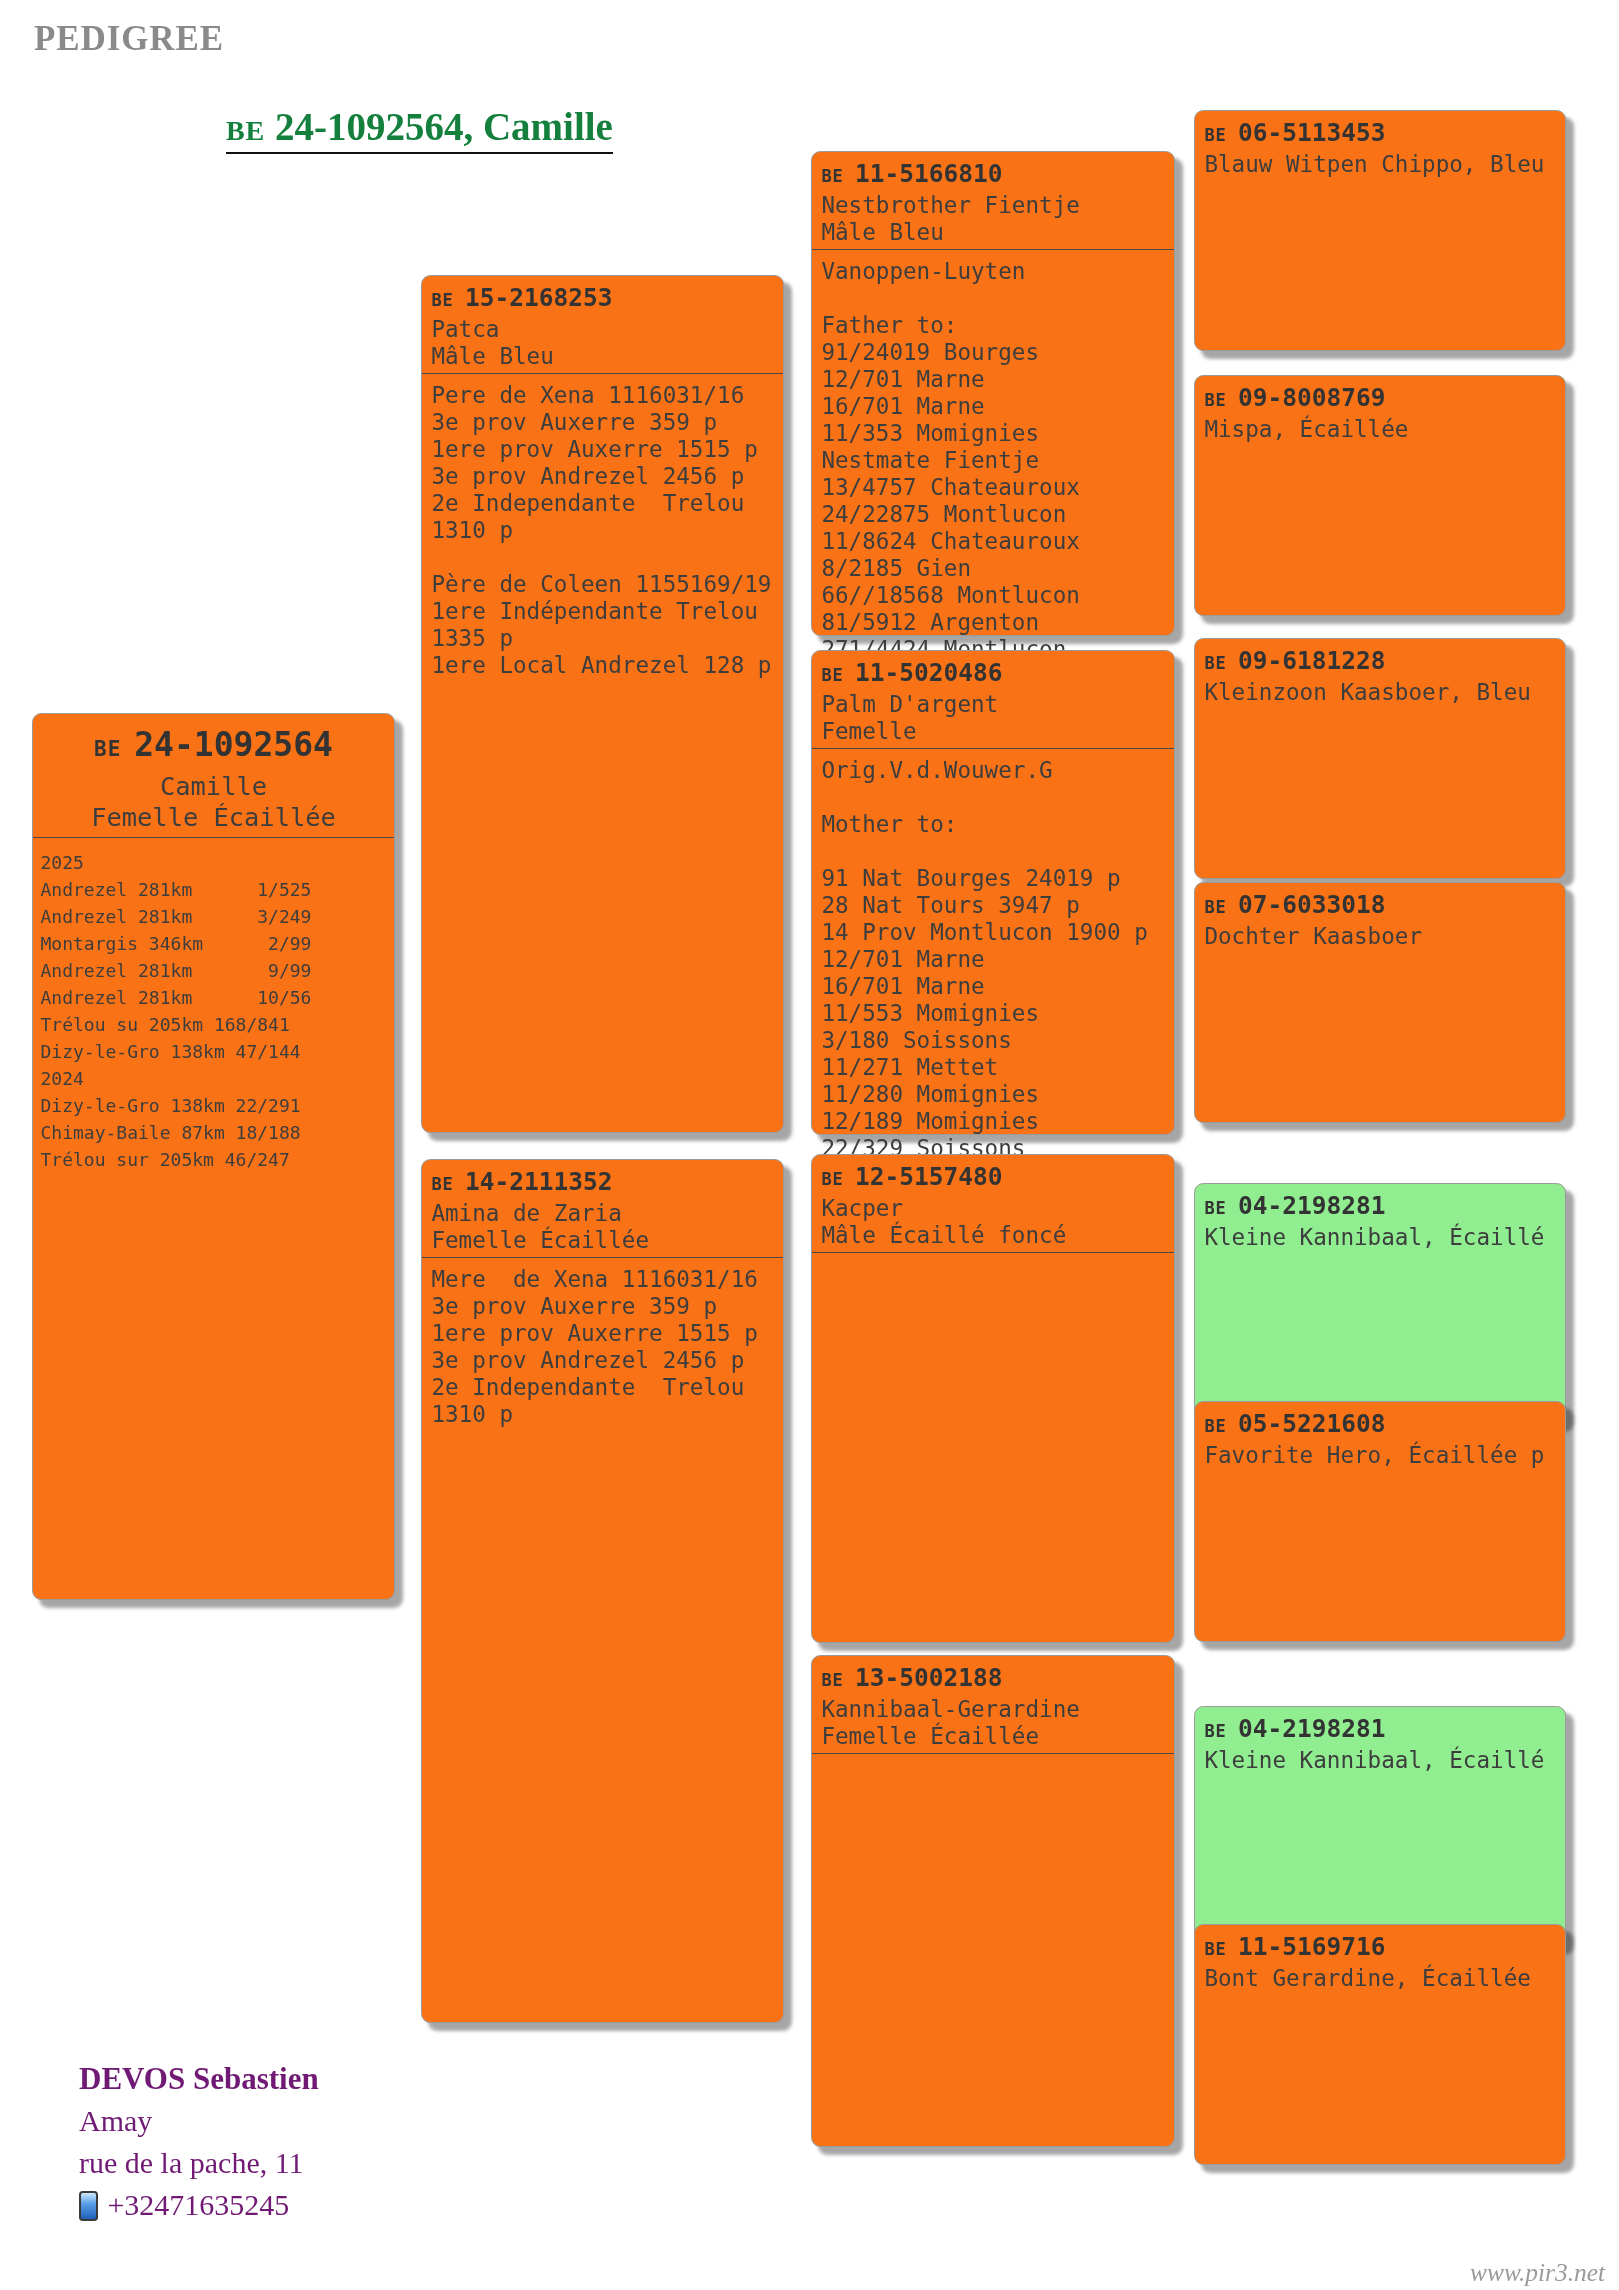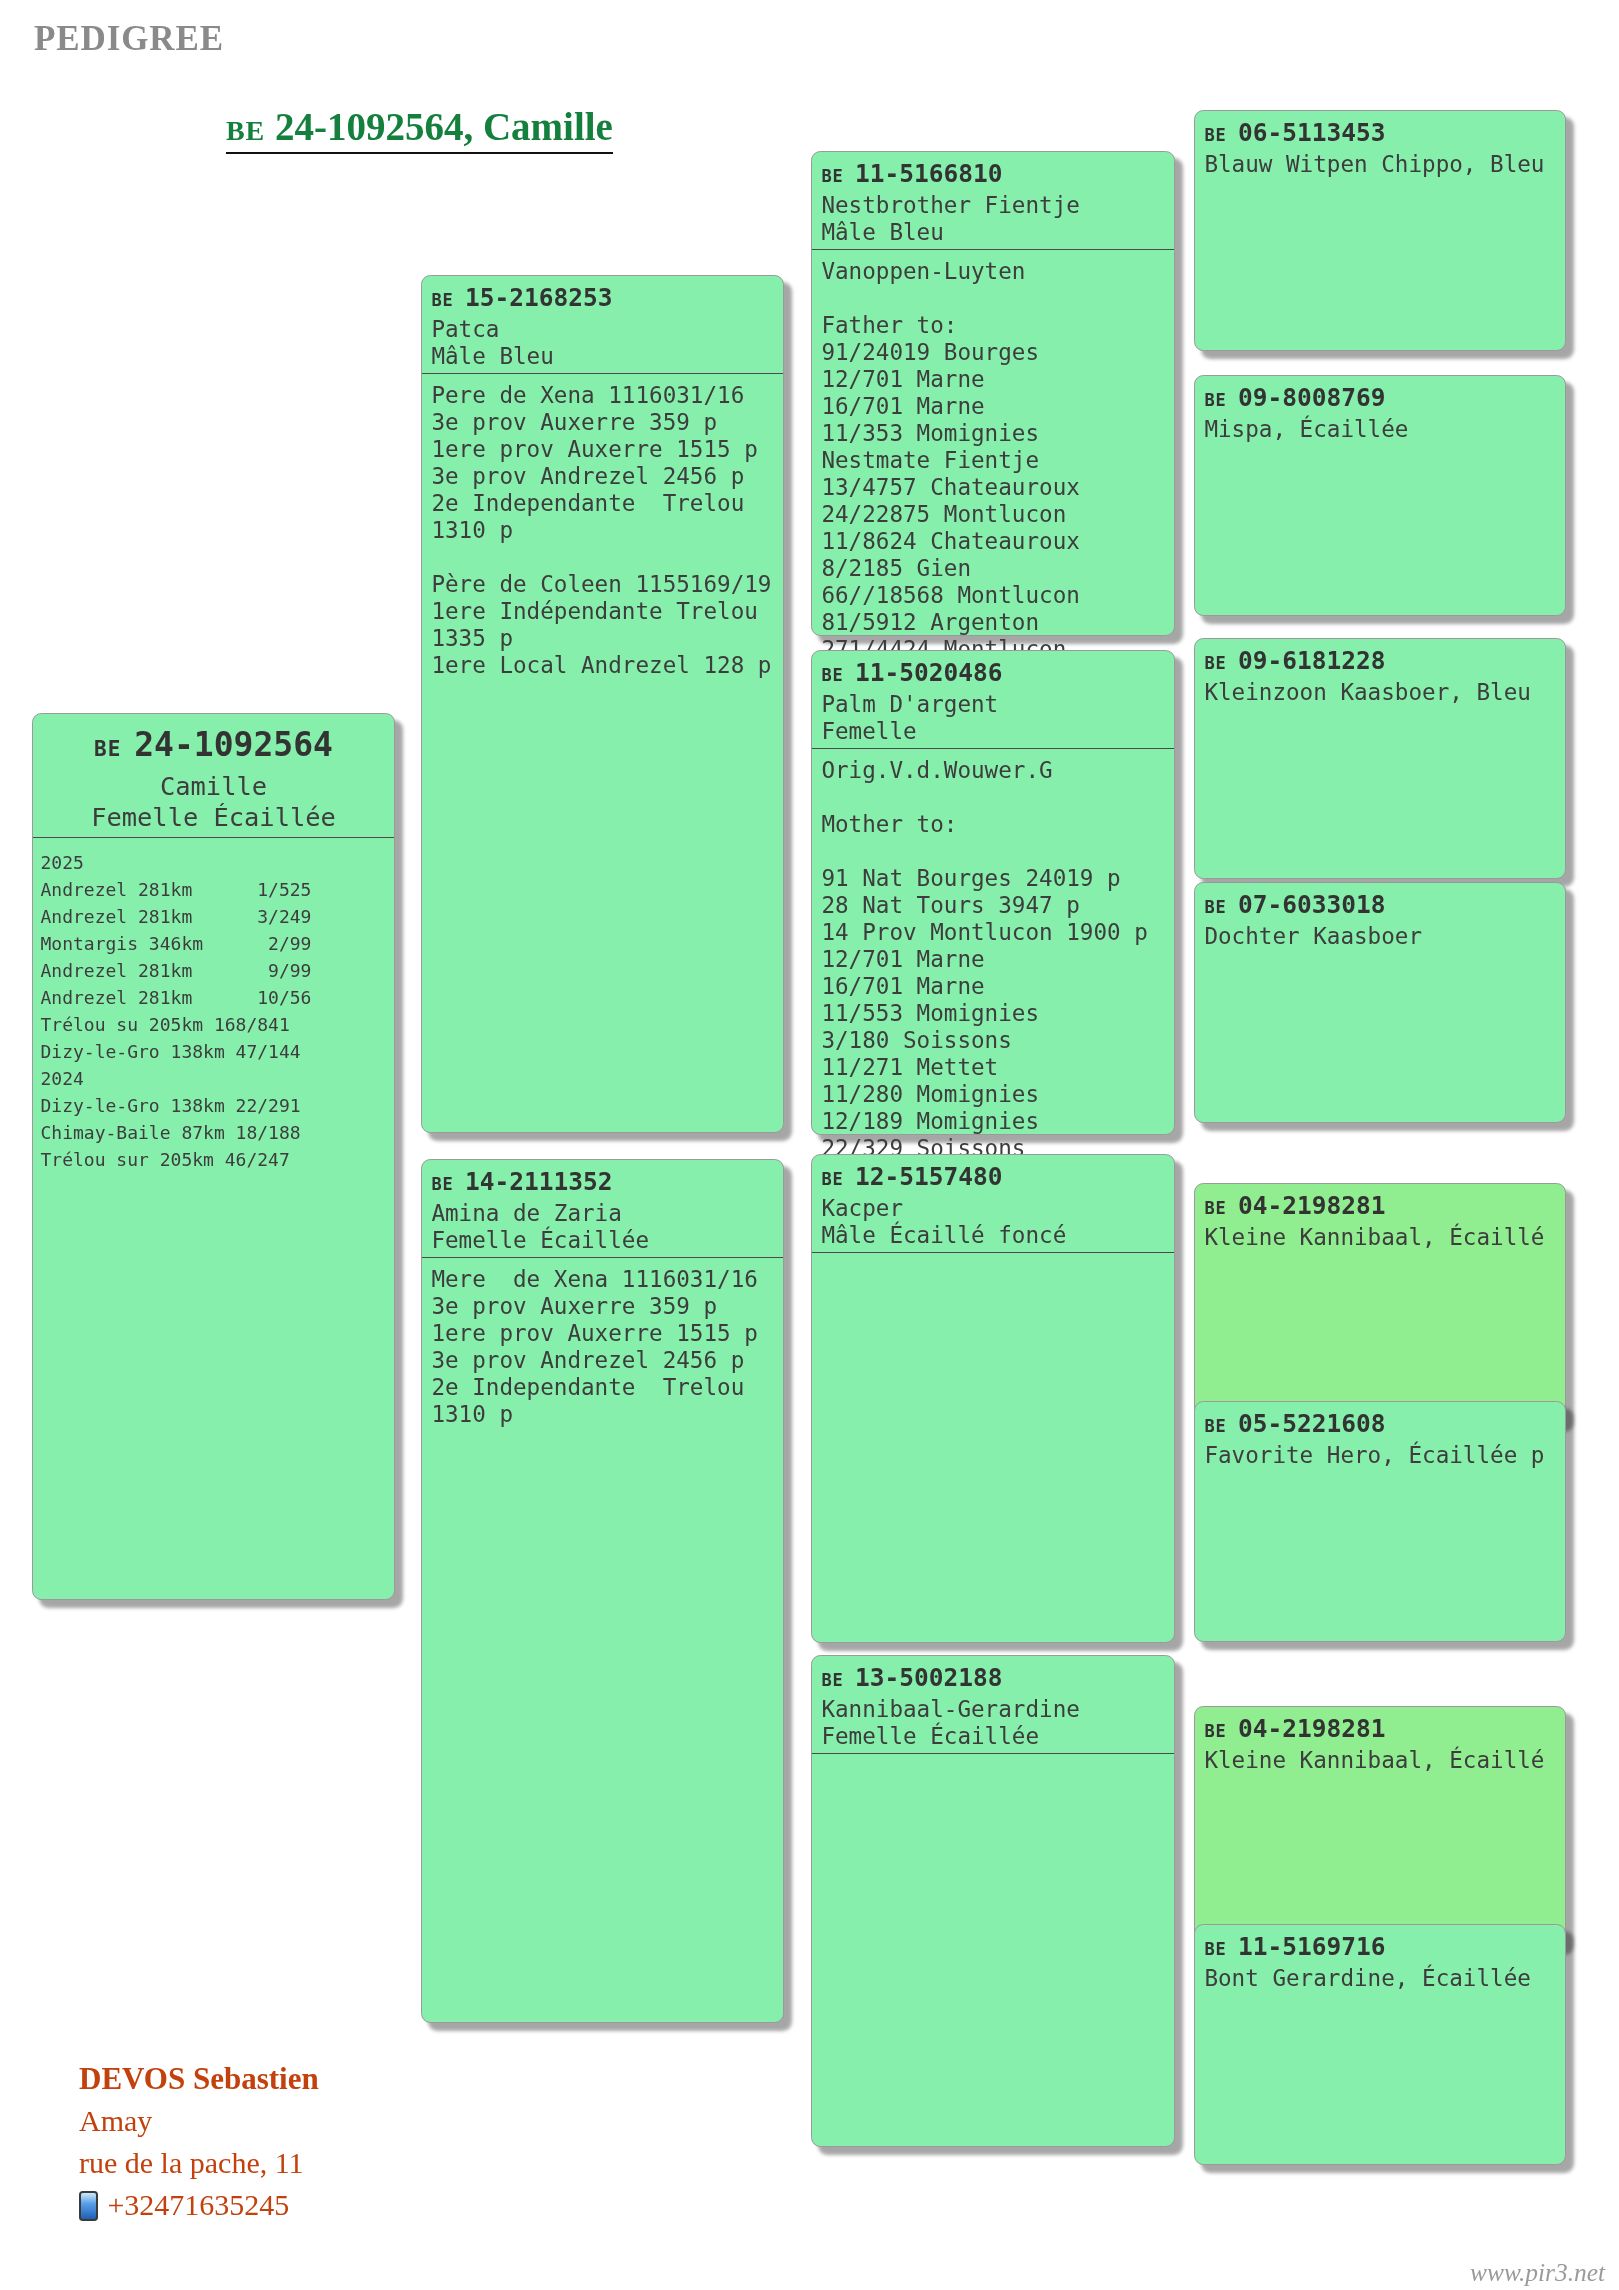--- a/index.html
+++ b/index.html
@@ -10,21 +10,21 @@
   .doc-title{position:absolute;left:34px;top:19px;
              font-family:"Liberation Serif","DejaVu Serif",serif;
              font-weight:bold;font-size:35px;letter-spacing:0.9px;color:var(--title-gray,#8a8a8a);}
   .main-heading{position:absolute;left:226px;top:104px;
                 font-family:"Liberation Serif","DejaVu Serif",serif;
                 font-weight:bold;font-size:39px;color:#15803d;
                 border-bottom:2.8px solid #111;padding-bottom:2.8px;}
   .main-heading .be{font-size:28px;letter-spacing:0.9px;}
 
   
-  .box{position:absolute;box-sizing:border-box;background:#86efac;
+  .box{position:absolute;box-sizing:border-box;background:#f97316;
        border:1.9px solid #9a9a9a;border-radius:9.4px;
        box-shadow:7.5px 7.5px 3.8px rgba(0,0,0,0.35);}
   .box.highlighted{background:var(--green,#90ee90);margin-top:28px;}
   .box-header{padding:5.6px 9.4px 0 9.4px;}
   .ring-line{font-size:24.5px;line-height:31px;font-weight:bold;color:#333;white-space:pre;}
   .ring-line .be{font-size:17px;font-weight:bold;margin-right:11.3px;letter-spacing:0.9px;}
   .name-line,.sex-line{font-size:22.6px;line-height:27px;color:#3d3d3d;white-space:pre;}
   .divider{height:0;border-top:1.9px solid #4a4a4a;margin-top:3.8px;}
   .notes{padding:7.5px 9.4px;font-size:22.6px;line-height:27px;white-space:pre;color:#3d3d3d;}
 
@@ -46,21 +46,21 @@
   #box-g3-2{left:811px;top:1154px;width:364px;height:489px;}
   #box-g3-3{left:811px;top:1655px;width:364px;height:492px;}
 
   
   .g4{left:1194px;width:372px;height:241px;}
   #box-g4-0{top:110px;} #box-g4-1{top:375px;} #box-g4-2{top:638px;} #box-g4-3{top:882px;}
   #box-g4-4{top:1155px;} #box-g4-5{top:1401px;} #box-g4-6{top:1678px;} #box-g4-7{top:1924px;}
 
   
   .owner{position:absolute;left:79px;top:2058px;
-         font-family:"Liberation Serif","DejaVu Serif",serif;color:#c2410c;}
+         font-family:"Liberation Serif","DejaVu Serif",serif;color:#701a75;}
   .owner-name{font-weight:bold;font-size:31px;line-height:42px;}
   .owner-line{font-size:30px;line-height:42px;}
   .phone-icon{display:inline-block;width:15px;height:26px;border:2.8px solid #3a3a3a;
               border-radius:3.8px;margin-right:9.4px;vertical-align:-5.6px;
               background:linear-gradient(180deg,#cfe8fb 0%,#5aa0e8 40%,#1f5fb8 100%);}
 
   
   .watermark{position:absolute;right:15px;top:2258px;
              font-family:Liberation Serif, serif;
              font-style:italic;font-size:25.4px;color:var(--watermark-gray,#9a9a9a);}

